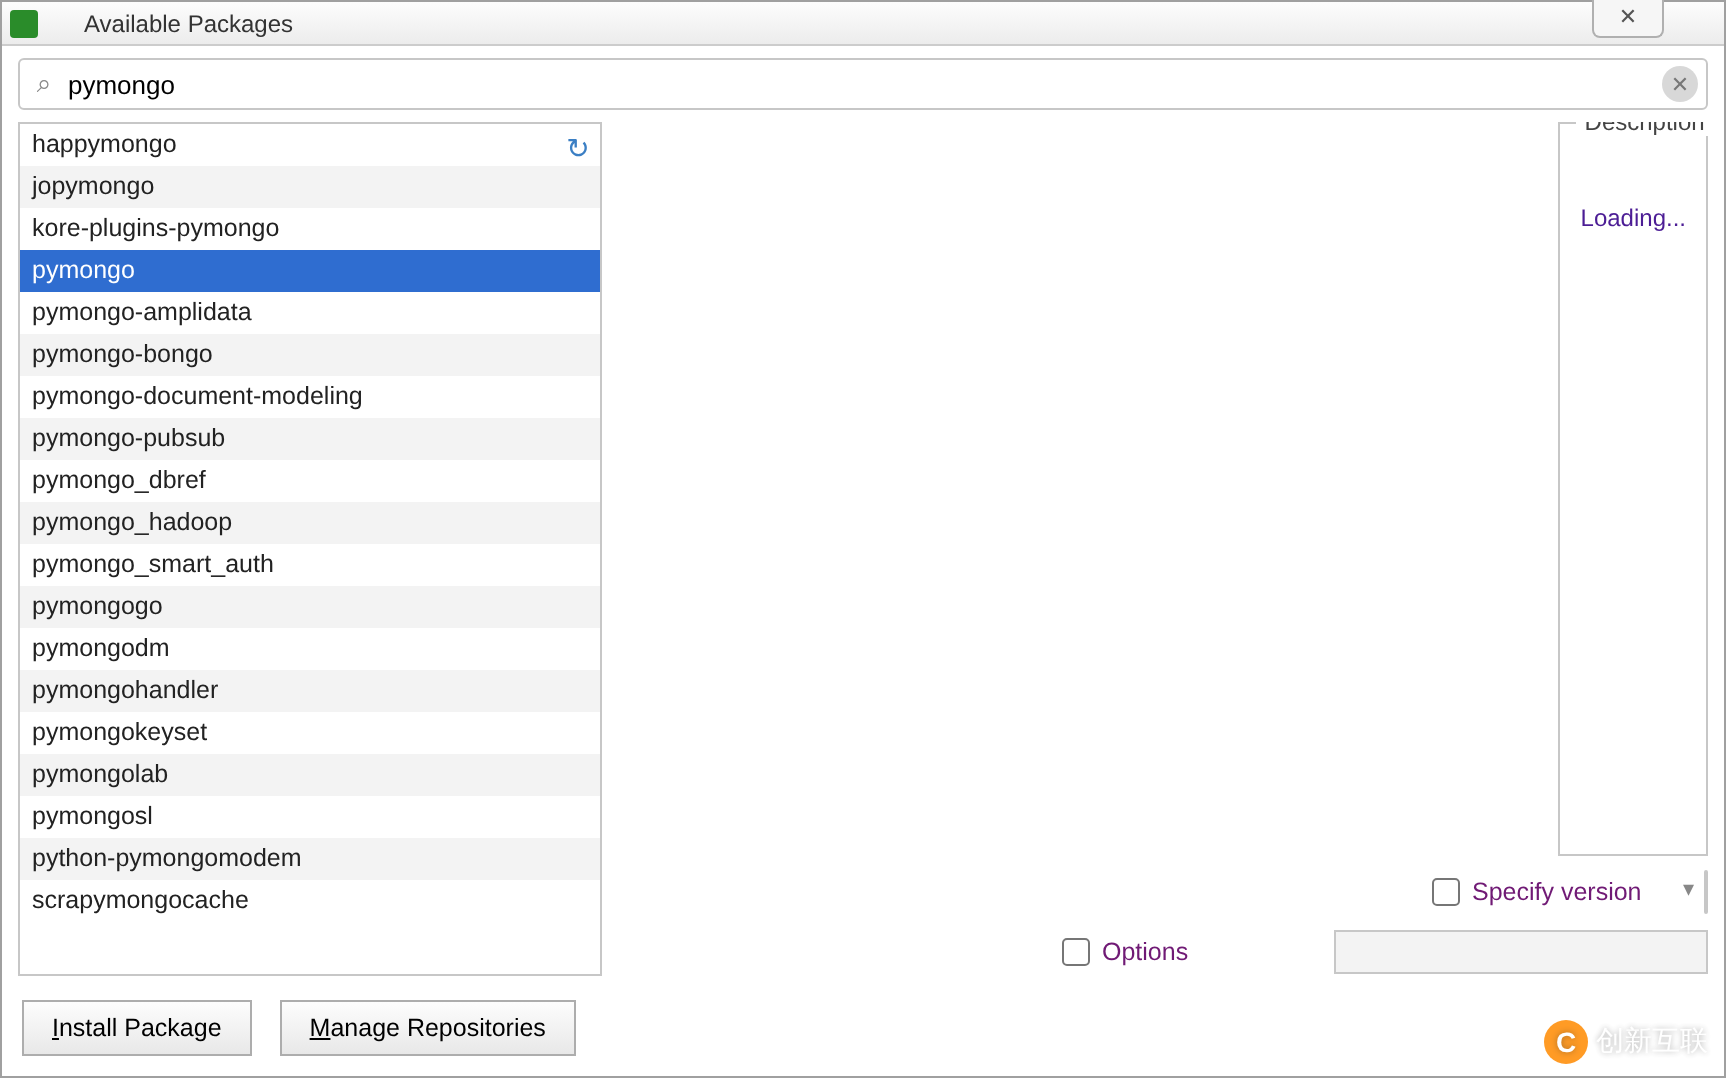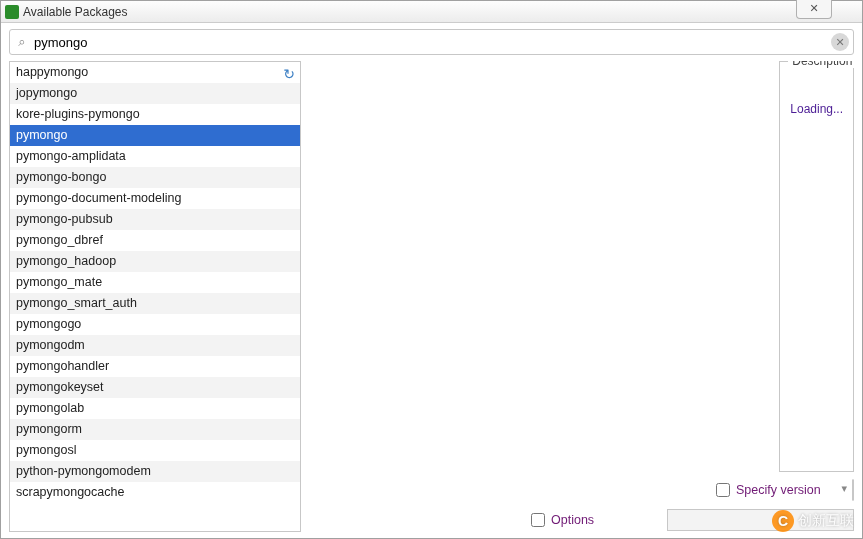--- a/index.html
+++ b/index.html
@@ -1,21 +1,21 @@
 <!DOCTYPE html>
 <html><head>
 <meta charset="utf-8">
 <style>
 * { box-sizing: border-box; margin: 0; padding: 0; }
 body { font-family: "Segoe UI", Tahoma, sans-serif; font-size: 12px; background: #f0e8f0; width: 863px; height: 539px; overflow: hidden; position: relative; }
 
 .window { background: #fff; border: 1px solid #a0a0a0; width: 863px; height: 539px; position: relative; }
 .titlebar { height: 22px; background: linear-gradient(#fdfdfd,#ececec); border-bottom: 1px solid #ccc; display: flex; align-items: center; padding: 0 4px; }
 .titlebar .app-icon { width: 14px; height: 14px; background: #2a8c2a; border-radius: 2px; margin-right: 4px; }
-.titlebar .title { font-size: 12px; color: #333; }
+.titlebar .title { font-size: 12px; color: #333; margin-left: 19px; }
 .win-btn-group { position: absolute; right: 30px; top: -2px; width: 36px; height: 20px; border: 1px solid #b0b0b0; border-top: none; border-radius: 0 0 4px 4px; background: #f6f6f6; display:flex; align-items:center; justify-content:center; color:#555; font-size:11px;}
 
 .content { display: flex; flex-direction: column; height: calc(100% - 22px); }
 
 .search-row { padding: 6px 8px; }
 .search-box { display: flex; align-items: center; border: 1px solid #c7c7c7; border-radius: 3px; background: #fff; height: 26px; padding: 0 4px; }
 .search-box .mag { width: 16px; text-align: center; color: #888; font-size: 13px; }
 .search-box input { flex: 1; border: none; outline: none; font-size: 13px; padding: 0 4px; }
 .search-box .clear { width: 18px; height: 18px; border-radius: 50%; background: #d8d8d8; color: #777; font-size: 11px; display:flex; align-items:center; justify-content:center; cursor:pointer; }
 
@@ -81,28 +81,26 @@
               <div class="pkg-item">happymongo</div>
               <div class="pkg-item">jopymongo</div>
               <div class="pkg-item">kore-plugins-pymongo</div>
               <div class="pkg-item selected">pymongo</div>
               <div class="pkg-item">pymongo-amplidata</div>
               <div class="pkg-item">pymongo-bongo</div>
               <div class="pkg-item">pymongo-document-modeling</div>
               <div class="pkg-item">pymongo-pubsub</div>
               <div class="pkg-item">pymongo_dbref</div>
               <div class="pkg-item">pymongo_hadoop</div>
-              <div class="pkg-item">pymongo_mate</div>
               <div class="pkg-item">pymongo_smart_auth</div>
               <div class="pkg-item">pymongogo</div>
               <div class="pkg-item">pymongodm</div>
               <div class="pkg-item">pymongohandler</div>
               <div class="pkg-item">pymongokeyset</div>
               <div class="pkg-item">pymongolab</div>
-              <div class="pkg-item">pymongorm</div>
               <div class="pkg-item">pymongosl</div>
               <div class="pkg-item">python-pymongomodem</div>
               <div class="pkg-item">scrapymongocache</div>
             </div>
           <div class="refresh-col">
             <span class="refresh-icon">↻</span>
           </div>
         </div>
       </div>
 
@@ -120,20 +118,24 @@
 
         <div class="option-row">
           <input type="checkbox" style="">
           <span class="lbl">Options</span>
           <input type="text" class="opt-input opt-disabled" disabled="" value="" style="">
         </div>
       </div>
 
     </div>
 
+    <div class="button-row">
+      <button class="btn underline-first">Install Package</button>
+      <button class="btn underline-first">Manage Repositories</button>
+    </div>
 
   </div>
 
   <div class="watermark">
     <div class="logo">C</div>
     <span>创新互联</span>
   </div>
 </div>
 
 </body></html>

